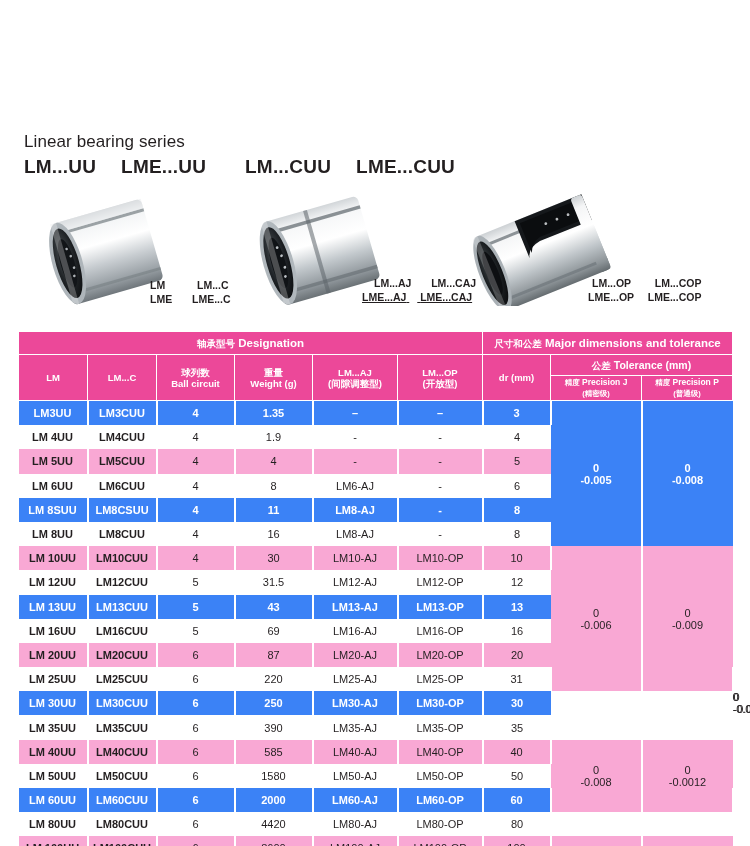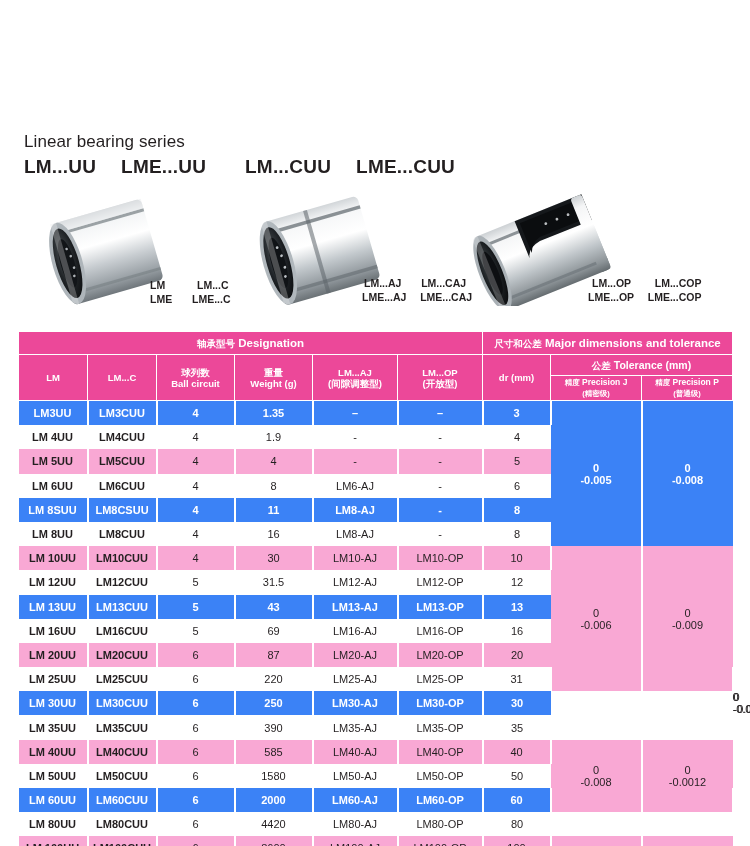--- a/index.html
+++ b/index.html
@@ -144,26 +144,26 @@
           <g fill="#cfd4d8" opacity=".9">
             <circle cx="25" cy="42" r="1.4"></circle>
               <circle cx="27" cy="51" r="1.4"></circle>
             <circle cx="27" cy="63" r="1.4"></circle>
               <circle cx="25" cy="72" r="1.4"></circle>
           </g>
           <rect x="16" y="14" width="6" height="86" fill="#ffffff" opacity=".25"></rect>
         </g>
       </svg>
     </div>
-    <div class="lbl" style="left:356px;top:88px;padding-left:8px;">
+    <div class="lbl" style="left:366px;top:88px;padding-left:8px;">
       <span>LM...AJ</span>
       <span style="display:inline-block;width:14px;"></span>
       <span>LM...CAJ</span>
     </div>
-    <div class="lbl" style="left:362px;top:102px;">
+    <div class="lbl" style="left:362px;top:102px;text-decoration:underline;">
       <span>LME...AJ</span>
       <span style="display:inline-block;width:8px;"></span>
       <span>LME...CAJ</span>
     </div>
 
     <div class="prod" style="left:470px;top:6px;">
       <svg width="160" height="112" viewBox="0 0 160 112">
         <defs>
           <linearGradient id="g3a" x1="0" y1="0" x2="0" y2="1">
             <stop offset="0%" stop-color="#cdd1d4"></stop>

